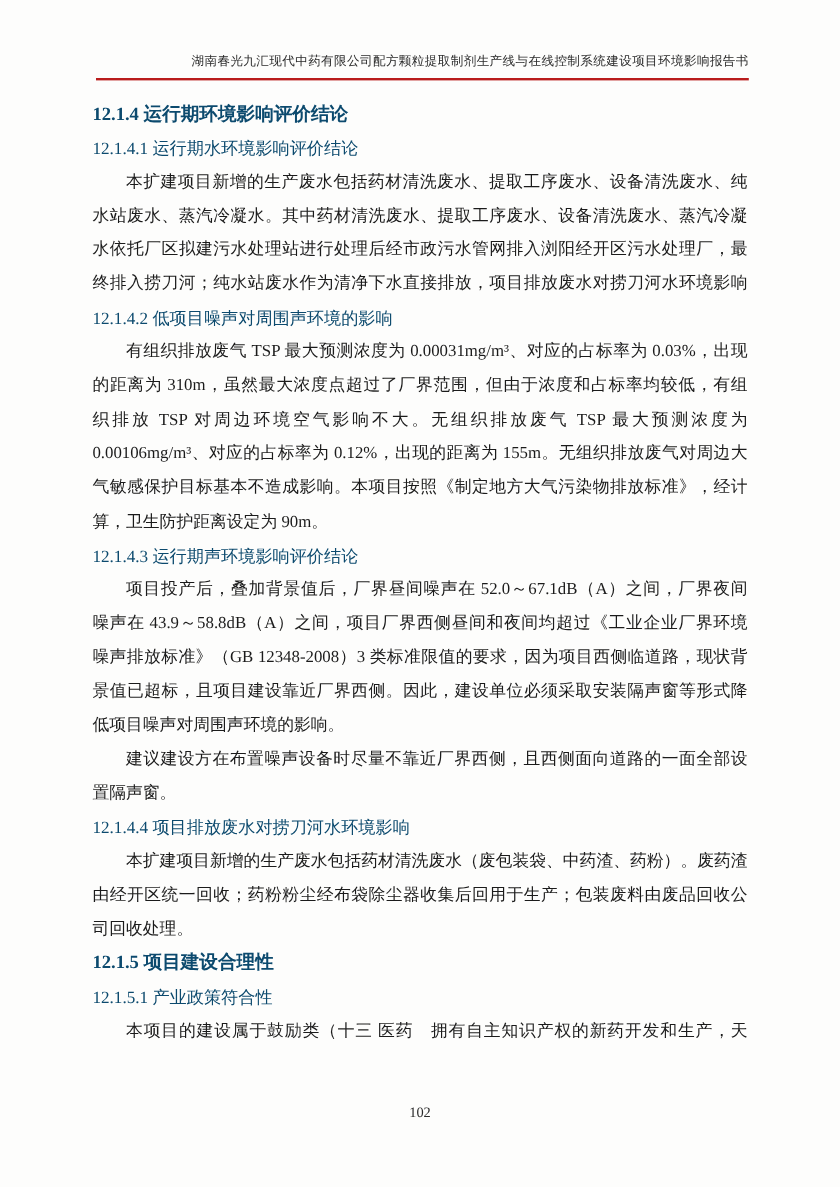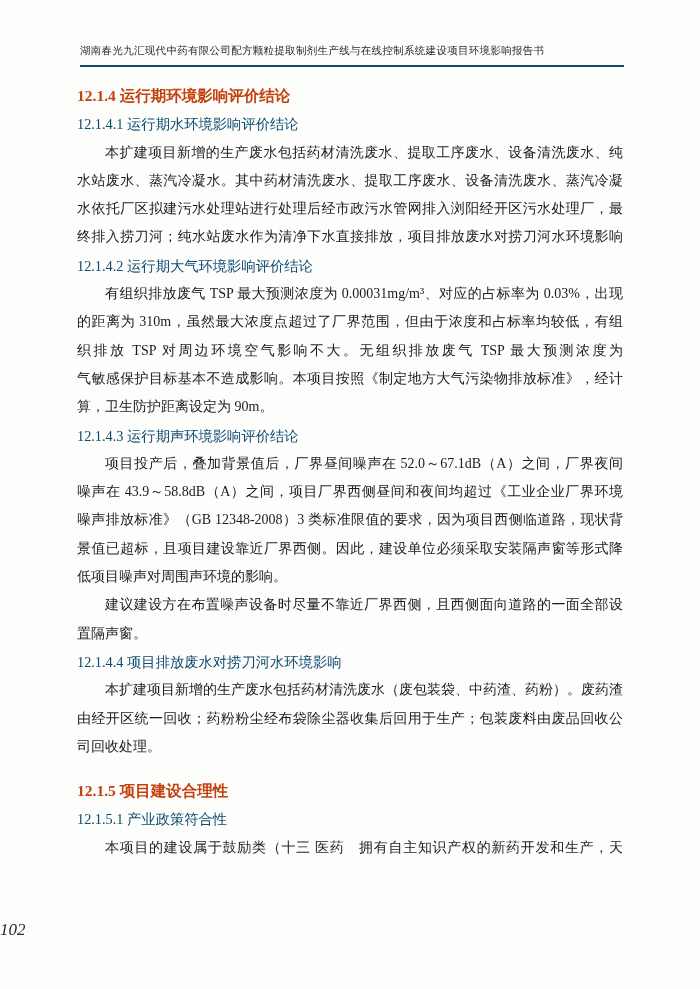--- a/index.html
+++ b/index.html
@@ -11,37 +11,38 @@
   }
   .page {
     position:relative;
     width:700px; height:989px;
     background:#fdfdfc;
     overflow:hidden;
   }
   .running-header {
     position:absolute;
     top:44px; left:80px; right:76px;
+    text-align:right;
     font-size:10.5px;
     letter-spacing:0.3px;
     color:#2a2a2a;
-    border-bottom:2px solid #0c4a6e;
+    border-bottom:2px solid #b91c1c;
     padding-bottom:7px;
   }
   .content {
     position:absolute;
     top:82px; left:77px; right:77px;
   }
   .h2 {
     font-size:15.5px;
     font-weight:bold;
     line-height:28.3px;
-    color:#c2410c;
+    color:#0c4a6e;
   }
-  .h2:not(:first-child) { margin-top:16px; }
+  .h2:not(:first-child) { margin-top:0; }
   .h3 {
     font-size:14.3px;
     font-weight:normal;
     line-height:28.3px;
     color:#0c4a6e;
   }
   .line {
     font-size:14px;
     line-height:28.3px;
     white-space:normal;
@@ -49,44 +50,44 @@
   }
   .line.just {
     text-align:justify;
     text-align-last:justify;
     text-justify:inter-character;
   }
   .line.indent { text-indent:2em; }
   .page-number {
     position:absolute;
     top:920px; left:0; width:100%;
-    text-align:left;
-    font-size:17px;
+    text-align:center;
+    font-size:12px;
     color:#2a2a2a;
-    font-style:italic;
   }
 </style>
 </head>
 <body>
 
 <div class="page">
 
   <div class="running-header">湖南春光九汇现代中药有限公司配方颗粒提取制剂生产线与在线控制系统建设项目环境影响报告书</div>
 
   <div class="content">
       <div class="h2">12.1.4 运行期环境影响评价结论</div>
       <div class="h3">12.1.4.1 运行期水环境影响评价结论</div>
       <div class="line indent just">本扩建项目新增的生产废水包括药材清洗废水、提取工序废水、设备清洗废水、纯</div>
       <div class="line just">水站废水、蒸汽冷凝水。其中药材清洗废水、提取工序废水、设备清洗废水、蒸汽冷凝</div>
       <div class="line just">水依托厂区拟建污水处理站进行处理后经市政污水管网排入浏阳经开区污水处理厂，最</div>
       <div class="line just">终排入捞刀河；纯水站废水作为清净下水直接排放，项目排放废水对捞刀河水环境影响</div>
-      <div class="h3">12.1.4.2 运行期大气环境影响评价结论</div>
+      <div class="h3">12.1.4.2 低项目噪声对周围声环境的影响</div>
       <div class="line indent just">有组织排放废气 TSP 最大预测浓度为 0.00031mg/m³、对应的占标率为 0.03%，出现</div>
       <div class="line just">的距离为 310m，虽然最大浓度点超过了厂界范围，但由于浓度和占标率均较低，有组</div>
       <div class="line just">织排放 TSP 对周边环境空气影响不大。无组织排放废气 TSP 最大预测浓度为</div>
+      <div class="line just">0.00106mg/m³、对应的占标率为 0.12%，出现的距离为 155m。无组织排放废气对周边大</div>
       <div class="line just">气敏感保护目标基本不造成影响。本项目按照《制定地方大气污染物排放标准》，经计</div>
       <div class="line">算，卫生防护距离设定为 90m。</div>
       <div class="h3">12.1.4.3 运行期声环境影响评价结论</div>
       <div class="line indent just">项目投产后，叠加背景值后，厂界昼间噪声在 52.0～67.1dB（A）之间，厂界夜间</div>
       <div class="line just">噪声在 43.9～58.8dB（A）之间，项目厂界西侧昼间和夜间均超过《工业企业厂界环境</div>
       <div class="line just">噪声排放标准》（GB 12348-2008）3 类标准限值的要求，因为项目西侧临道路，现状背</div>
       <div class="line just">景值已超标，且项目建设靠近厂界西侧。因此，建设单位必须采取安装隔声窗等形式降</div>
       <div class="line">低项目噪声对周围声环境的影响。</div>
       <div class="line indent just">建议建设方在布置噪声设备时尽量不靠近厂界西侧，且西侧面向道路的一面全部设</div>
       <div class="line">置隔声窗。</div>

